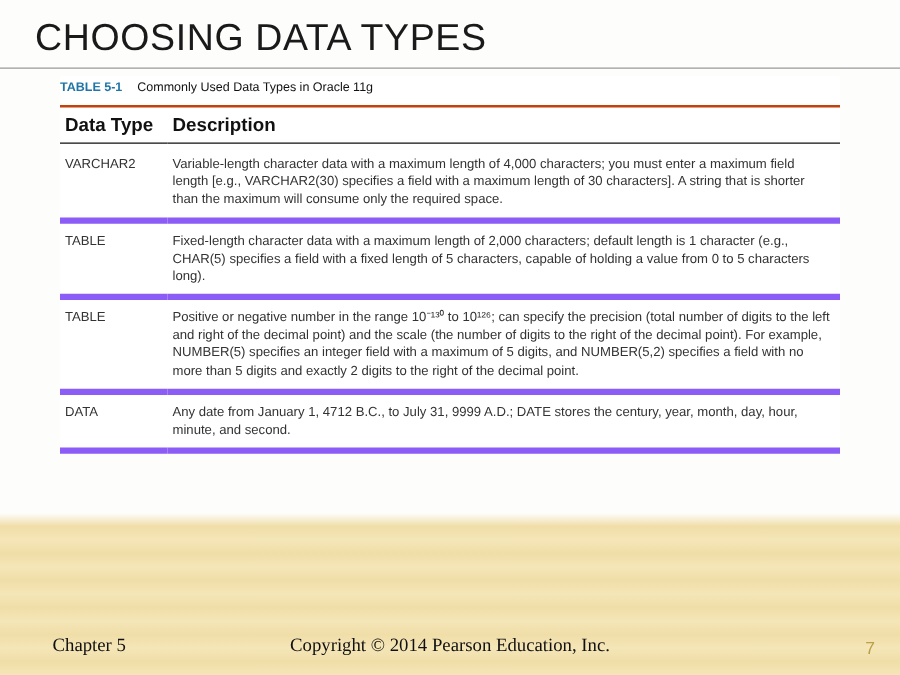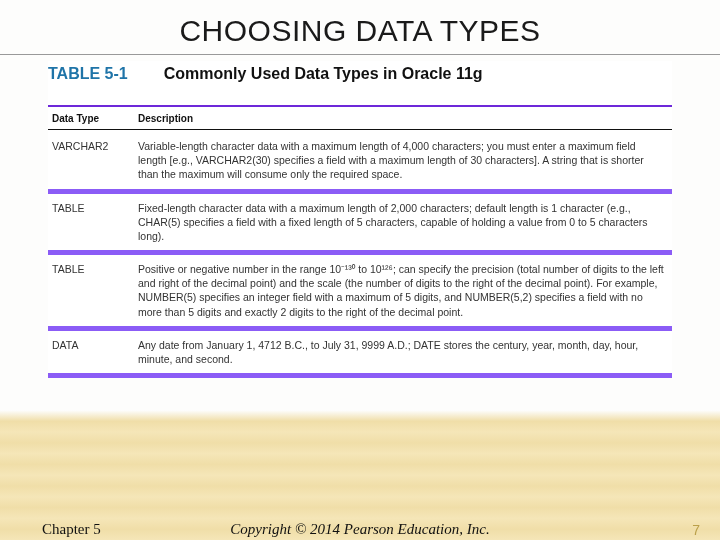--- a/index.html
+++ b/index.html
@@ -28,84 +28,82 @@
   .slide-title {
     font-family: "Arial Narrow", Arial, sans-serif;
     font-stretch: condensed;
     font-size: 30px;
     font-weight: 400;
     letter-spacing: 0.5px;
     color: #1a1a1a;
     padding: 14px 28px 6px 28px;
     border-bottom: 1px solid #999;
     margin-bottom: 6px;
-    text-align: center;
   }
   .table-wrap {
     background: #ffffff;
     margin: 0 48px;
     padding: 0;
     font-family: "Helvetica Neue", Arial, sans-serif;
   }
   .table-caption {
     display: flex;
     gap: 12px;
-    font-size: 16px;
-    padding: 4px 0 22px 0;
-    border-bottom: 2px solid #6d28d9;
+    font-size: 10px;
+    padding: 4px 0 8px 0;
+    border-bottom: 2px solid #c2410c;
   }
   .table-caption .tbl-num {
     color: #1f74a8;
     font-weight: bold;
   }
   .table-caption .tbl-title {
     color: #111;
-    font-weight: bold;
-    margin-left: 24px;
+    font-weight: normal;
   }
   table {
     width: 100%;
     border-collapse: collapse;
     font-size: 10.5px;
     color: #333;
   }
   thead th {
     text-align: left;
     font-weight: bold;
     color: #111;
     padding: 6px 4px 5px 4px;
     border-bottom: 1px solid #111;
-    font-size: 10px;
+    font-size: 15px;
   }
   tbody td {
     vertical-align: top;
     padding: 7px 6px 7px 4px;
     line-height: 1.35;
   }
   tbody td.dt {
     width: 86px;
     white-space: nowrap;
   }
   tbody tr {
     border-bottom: 5px solid #8b5cf6;
   }
   tbody tr:first-child td { padding-top: 9px; }
   .footer {
     position: absolute;
     left: 0;
     right: 0;
-    bottom: 2px;
+    bottom: 14px;
     display: flex;
     align-items: flex-end;
     font-family: "Times New Roman", Times, serif;
     font-size: 15px;
     color: #111;
   }
   .footer .chap { position: absolute; left: 42px; }
-  .footer .copy { width: 100%; text-align: center; font-style: italic; }
+  .footer .copy { width: 100%; text-align: center; }
   .footer .pgnum {
     position: absolute;
     right: 20px;
     color: #bba04a;
     font-family: Arial, sans-serif;
     font-size: 14px;
   }
 </style>
 </head>
 <body>

